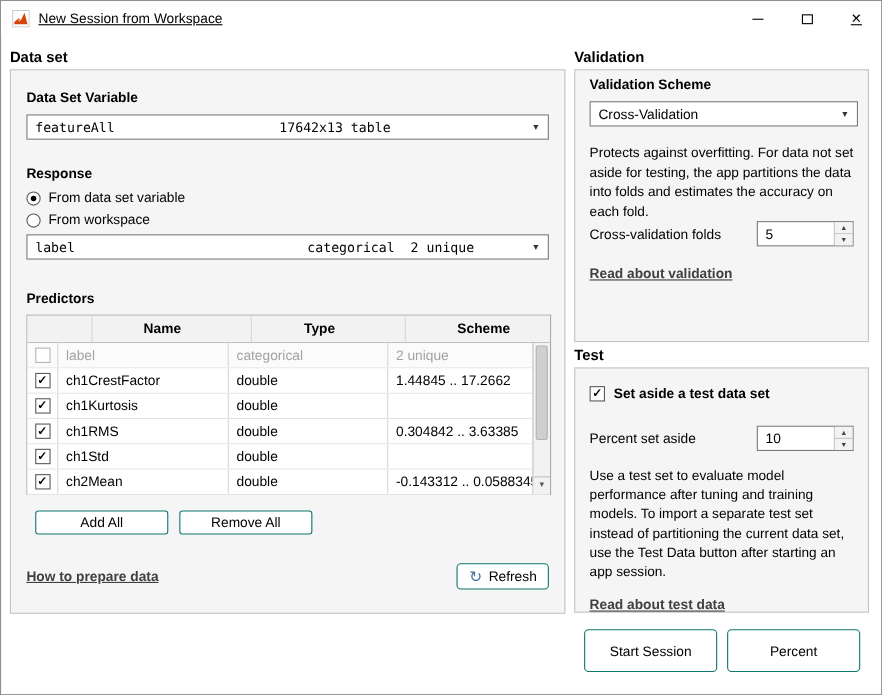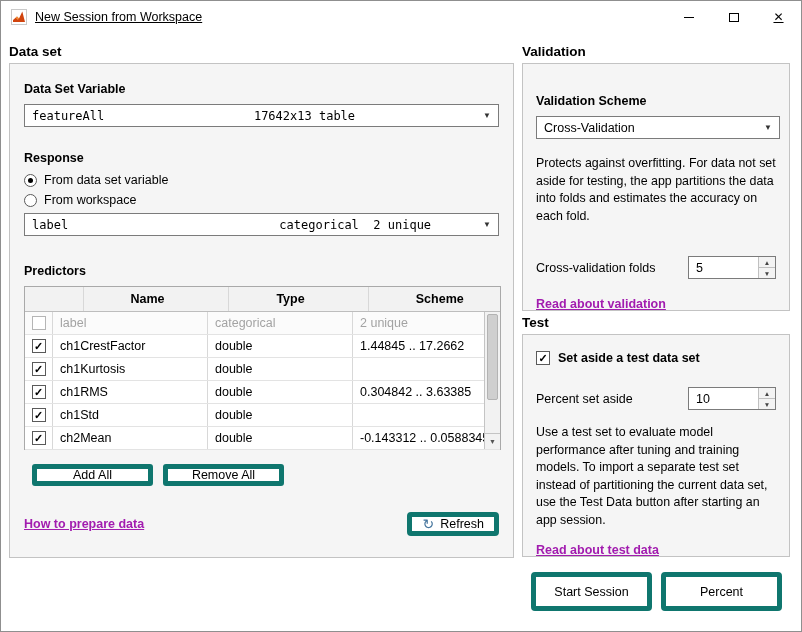--- a/index.html
+++ b/index.html
@@ -19,21 +19,21 @@
   .title-text { font-size: 12.5px; }
   .controls { margin-left: auto; display: flex; height: 32px; }
   .ctrl { width: 45px; height: 32px; display: flex; align-items: center; justify-content: center; cursor: default; }
   .min-shape { width: 10px; height: 0; border-top: 1px solid #000; display: block; }
   .max-shape { width: 10px; height: 9px; border: 1px solid #000; display: block; }
   .close-glyph { font-size: 12px; }
   
   .group-heading { position: absolute; font-weight: bold; font-size: 13.5px; }
   .groupbox { position: absolute; background: #f5f5f5; border: 1px solid #c3c3c3; }
   #dataset-box   { left: 8px;  top: 62px;  width: 505px; height: 495px; padding: 12px 14px; }
-  #validation-box{ left: 521px; top: 62px; width: 268px; height: 248px; padding: 24px 13px; }
+  #validation-box{ left: 521px; top: 62px; width: 268px; height: 248px; padding: 0 13px; }
   #test-box      { left: 521px; top: 333px; width: 268px; height: 223px; padding: 12px 13px; }
   .field-label { font-weight: bold; margin-bottom: 8px; }
   
   .dropdown {
     background: #fff; border: 1px solid #7b7b7b; height: 23px;
     display: flex; align-items: center; padding: 0 7px; cursor: default;
   }
   .mono { font-family: "DejaVu Sans Mono", monospace; font-size: 12px; white-space: pre; }
   .dd-info1 { margin-left: auto; margin-right: 128px; }
   .dd-info2 { margin-left: auto; margin-right: 52px; }
@@ -59,34 +59,34 @@
   .col-type  { width: 145px; }
   .col-range { width: 133px; border-right: none; }
   .ptable-row { display: flex; height: 23px; align-items: center; border-bottom: 1px solid #e3e3e3; background: #fff; }
   .ptable-row .col { height: 100%; display: flex; align-items: center; }
   .ptable-row.disabled { color: #a3a3a3; background: #fbfbfb; }
   .vscroll { position: absolute; top: 25px; right: 0; bottom: 0; width: 16px; background: #f2f2f2; border-left: 1px solid #c4c4c4; }
   .vthumb { position: absolute; top: 2px; left: 2px; right: 2px; height: 86px; background: #cfcfcf; border: 1px solid #b3b3b3; border-radius: 2px; }
   .varrow { position: absolute; bottom: 0; left: 0; right: 0; height: 16px; display: flex; align-items: center; justify-content: center; font-size: 7px; color: #555; border-top: 1px solid #c4c4c4; background: #f2f2f2; }
   
   .btn {
-    background: #fff; border: 5px solid #0f766e; border-radius: 4px;
+    background: #fff; border: 1px solid #0f766e; border-radius: 4px;
     font-family: "Liberation Sans", sans-serif; font-size: 12.5px; color: #000;
     display: inline-flex; align-items: center; justify-content: center; cursor: default;
   }
   .ds-buttons { margin-top: 14px; margin-left: 8px; display: flex; gap: 10px; }
   .ds-buttons .btn { width: 121px; height: 22px; border-radius: 3px; }
   .ds-footer { margin-top: 26px; display: flex; align-items: center; justify-content: space-between; gap: 14px; }
-  .link { color: #a21caf; font-weight: bold; text-decoration: underline; cursor: pointer; }
+  .link { color: #404040; font-weight: bold; text-decoration: underline; cursor: pointer; }
   .refresh-btn { height: 24px; padding: 0 10px; gap: 6px; }
   .refresh-icon { color: #44749c; font-size: 14px; line-height: 1; }
   
   .scheme-dd { width: 244px; margin-top: 8px; }
   .desc { margin-top: 16px; line-height: 1.42; font-size: 12.4px; width: 242px; }
-  .spin-row { margin-top: 31px; display: flex; align-items: center; justify-content: space-between; }
+  .spin-row { margin-top: 0; display: flex; align-items: center; justify-content: space-between; }
   .spinner { width: 88px; height: 23px; background: #fff; border: 1px solid #7b7b7b; display: flex; }
   .spinner .value { flex: 1; display: flex; align-items: center; padding: 0 7px; }
   .spin-buttons { width: 17px; border-left: 1px solid #c0c0c0; display: flex; flex-direction: column; }
   .spin-up, .spin-down { flex: 1; display: flex; align-items: center; justify-content: center; font-size: 6.5px; color: #444; background: #f3f3f3; }
   .spin-up { border-bottom: 1px solid #c0c0c0; }
   .box-link { display: inline-block; margin-top: 18px; }
   .test-cb-row { display: flex; align-items: center; gap: 8px; margin-top: 4px; }
   .test-cb-row .label { font-weight: bold; }
   
   .footer-btn { position: absolute; width: 121px; height: 39px; }

